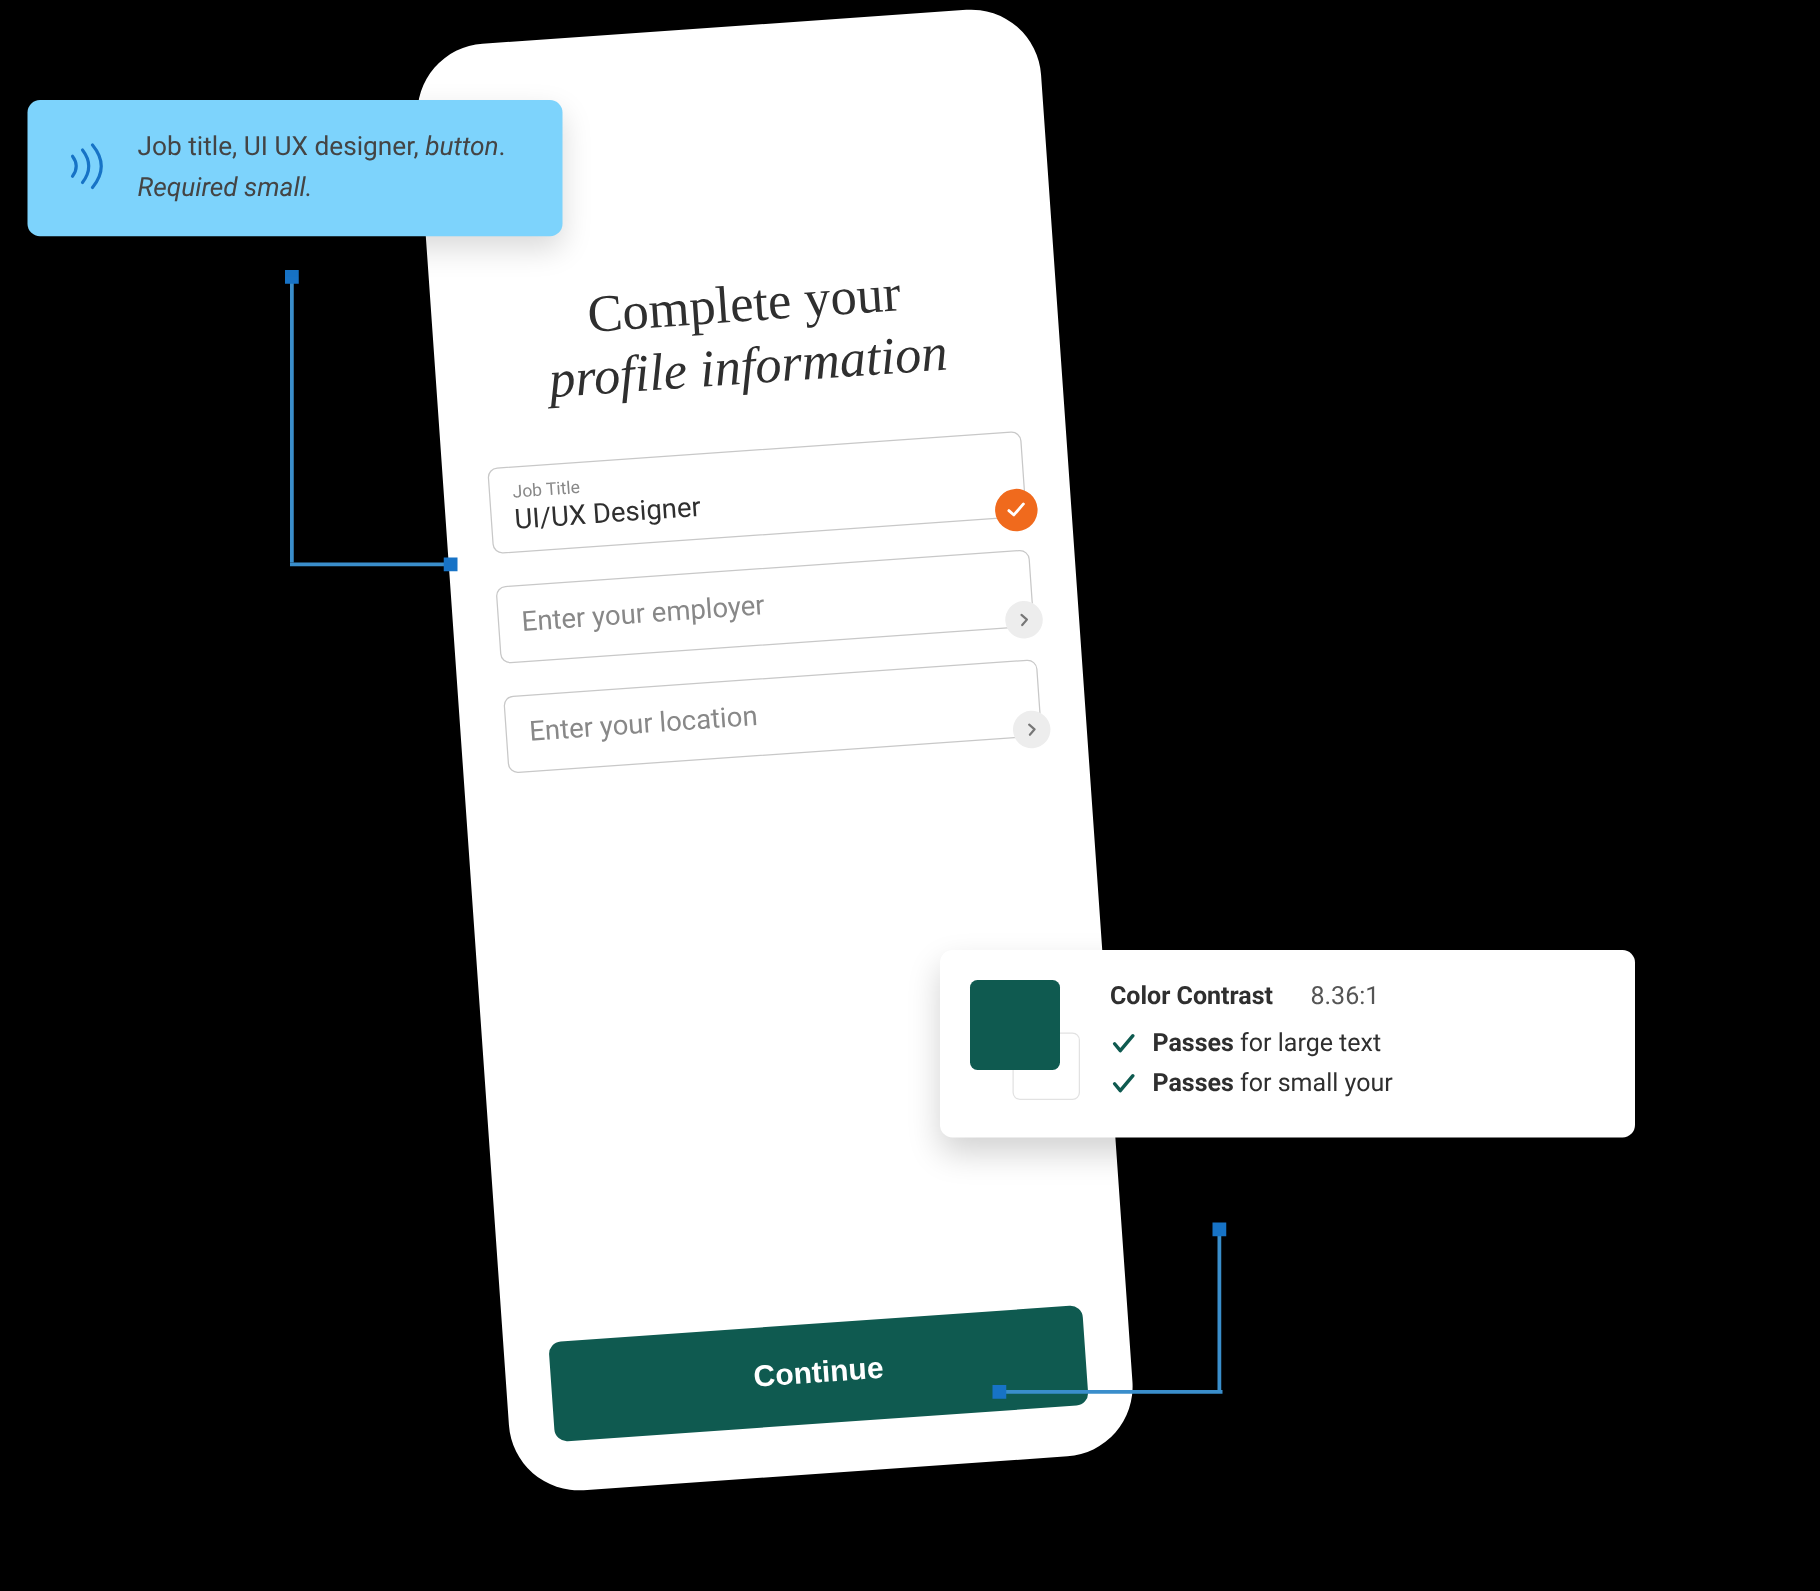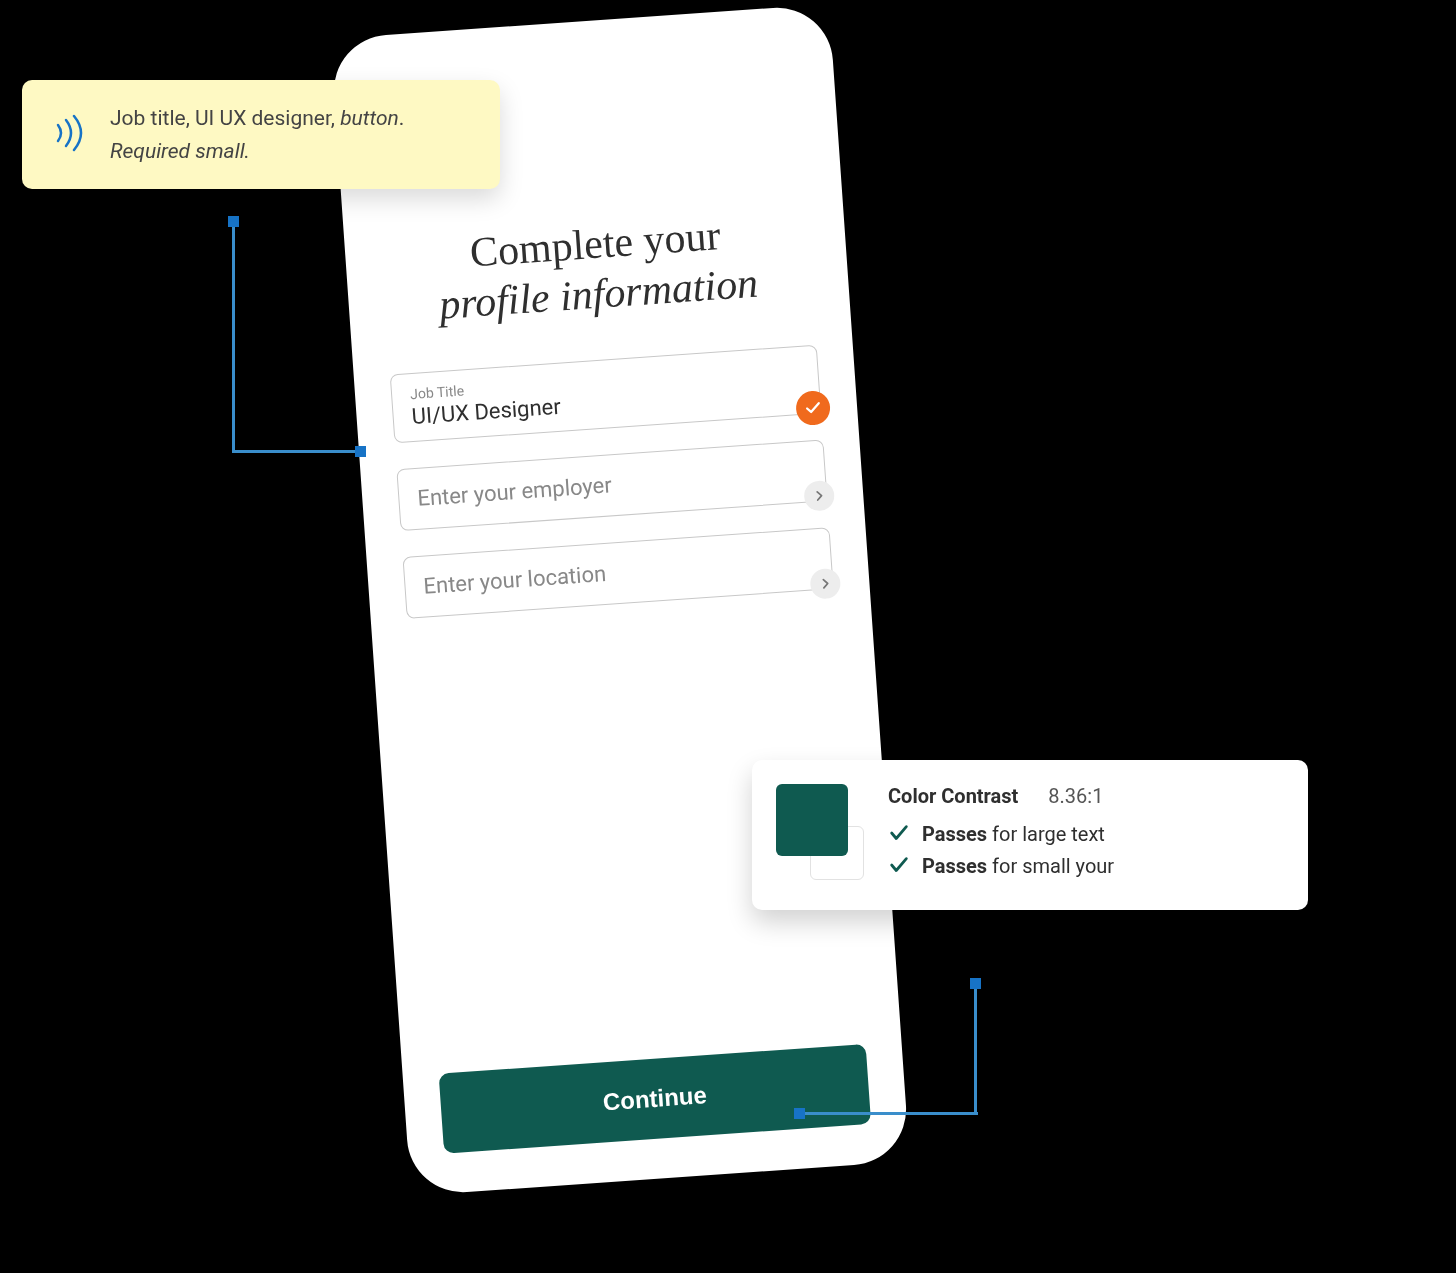--- a/index.html
+++ b/index.html
@@ -125,22 +125,22 @@
       text-align: center;
       cursor: pointer;
       width: 100%;
     }
     
     
     .sr-card {
       position: absolute;
       left: 22px;
       top: 80px;
-      width: 478px;
-      background: #fef9c3;
+      width: 428px;
+      background: #7dd3fc;
       border-radius: 10px;
       box-shadow: 0 10px 24px rgba(0,0,0,0.15);
       padding: 22px 26px;
       display: flex;
       align-items: center;
       gap: 22px;
       z-index: 5;
       font-family: -apple-system, BlinkMacSystemFont, "Segoe UI", Roboto, sans-serif;
     }
     
@@ -260,21 +260,21 @@
       font-size: 20px;
       color: #2f2f2f;
     }
     .contrast-ratio {
       font-size: 20px;
       color: #555;
       margin-left: 16px;
     }
     .check-row {
       display: flex;
-      align-items: flex-start;
+      align-items: flex-end;
       gap: 12px;
       margin-bottom: 8px;
       font-size: 20px;
       color: #2f2f2f;
     }
     .check-row svg {
       width: 22px;
       height: 22px;
       flex-shrink: 0;
     }

